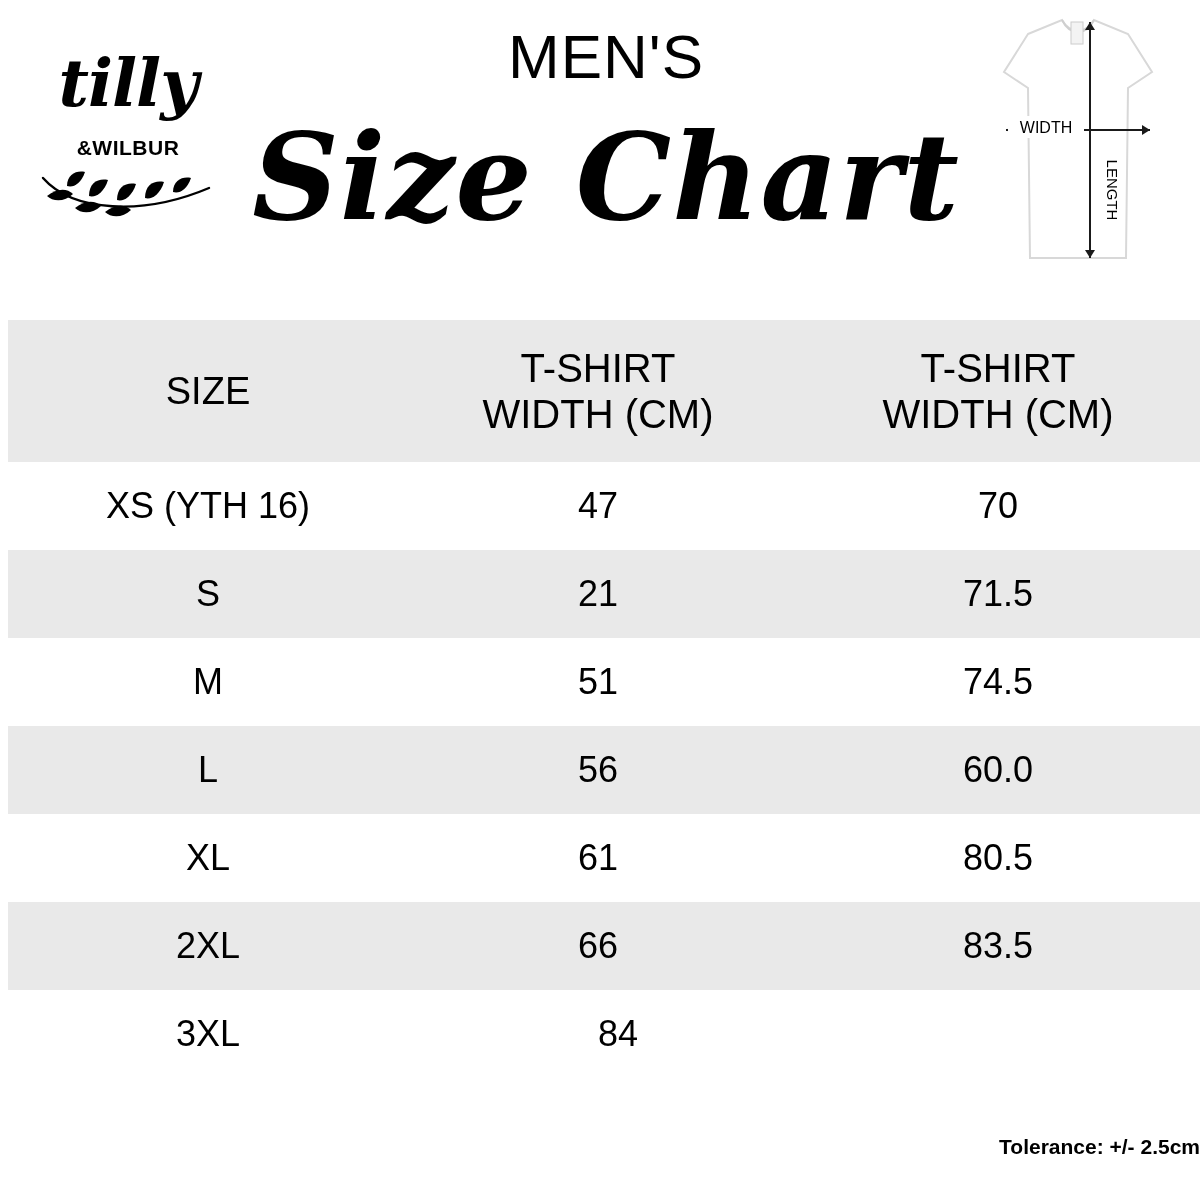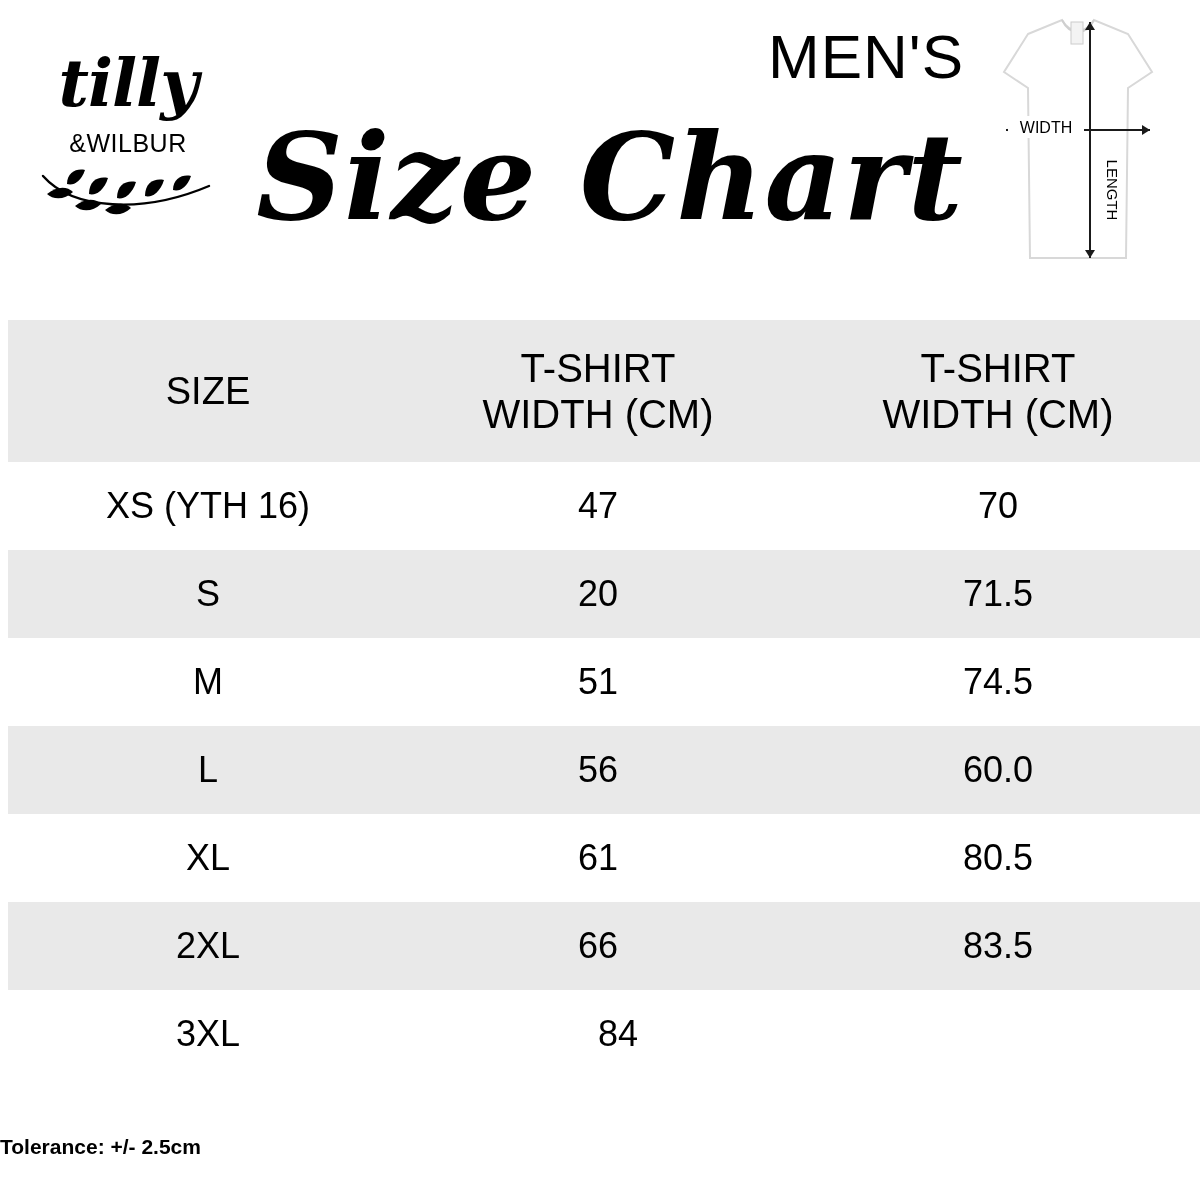--- a/index.html
+++ b/index.html
@@ -38,36 +38,36 @@
   .logo-script {
     font-family: "DejaVu Serif", serif;
     font-style: italic;
     font-weight: bold;
     font-size: 66px;
     line-height: 70px;
     letter-spacing: -1px;
   }
   .logo-sub {
     font-family: "Liberation Sans", sans-serif;
-    font-weight: normal;
-    font-size: 25px;
+    font-weight: bold;
+    font-size: 21px;
     letter-spacing: 0.5px;
-    margin-top: 11px;
+    margin-top: 18px;
   }
   .logo-flourish {
     margin-top: 6px;
     height: 54px;
   }
 
   .title-block {
     position: absolute;
-    left: 224px;
+    left: 236px;
     top: 22px;
     width: 740px;
-    text-align: right;
+    text-align: center;
   }
   .title-top {
     font-family: "Liberation Sans", sans-serif;
     font-size: 62px;
     font-weight: normal;
     letter-spacing: 1px;
     line-height: 70px;
   }
   .title-main {
     font-family: "DejaVu Serif", serif;
@@ -120,21 +120,21 @@
 
   .data-row { height: 88px; }
   .data-row .cell { font-size: 36px; }
 
   
   .tolerance {
     position: absolute;
     left: 0;
     top: 1135px;
     width: 1200px;
-    text-align: left;
+    text-align: right;
     font-size: 21px;
     font-weight: bold;
   }
 </style>
 </head>
 <body>
 
 <div class="page">
 
   <div class="header">
@@ -204,21 +204,21 @@
     </div>
 
     <div class="row plain data-row">
       <div class="cell c-size">XS (YTH 16)</div>
       <div class="cell c-width">47</div>
       <div class="cell c-length">70</div>
     </div>
 
     <div class="row shaded data-row">
       <div class="cell c-size">S</div>
-      <div class="cell c-width">20</div>
+      <div class="cell c-width">21</div>
       <div class="cell c-length">71.5</div>
     </div>
 
     <div class="row plain data-row">
       <div class="cell c-size">M</div>
       <div class="cell c-width">51</div>
       <div class="cell c-length">74.5</div>
     </div>
 
     <div class="row shaded data-row">

